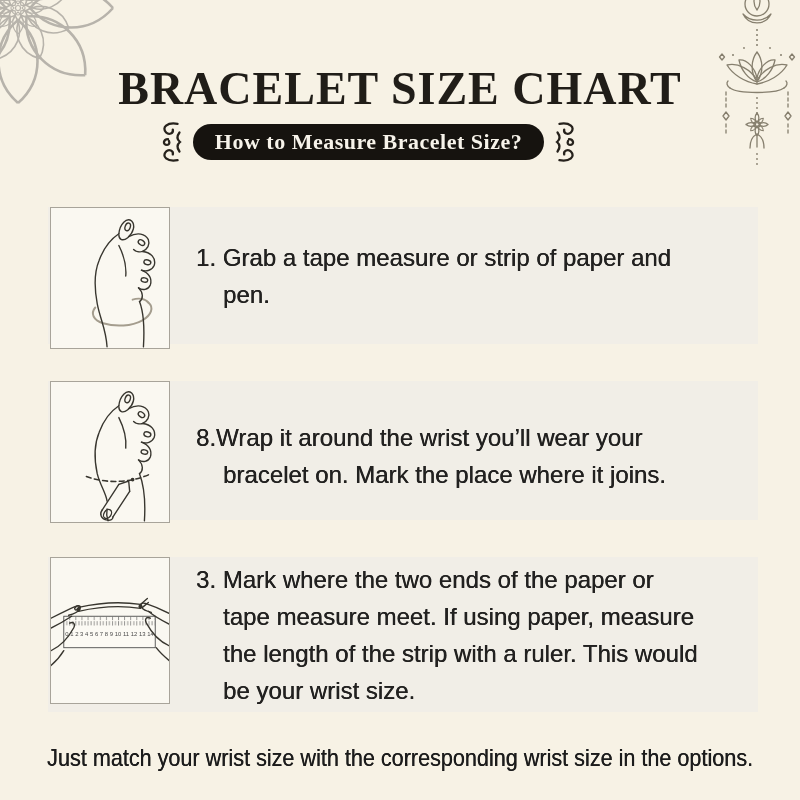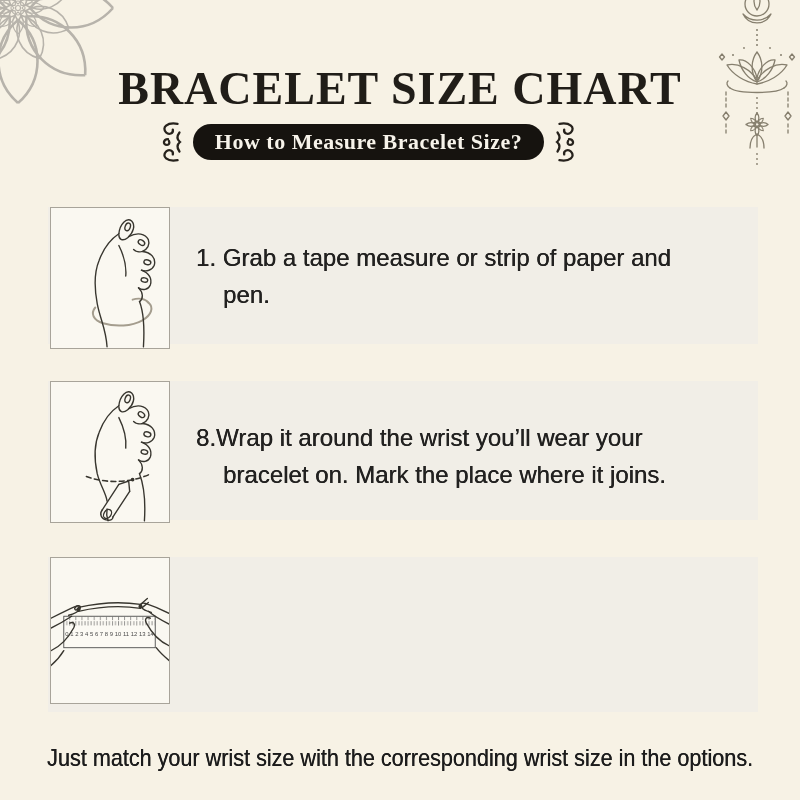--- a/index.html
+++ b/index.html
@@ -283,17 +283,21 @@
           <path d="M0,93 C9,89 17,81 23,70 C25,66 23,63 19,65"></path>
           <path d="M0,108 C6,103 10,98 13,93"></path>
           <path d="M120,55 C110,50 102,47 96,45 C92,44 90,46 92,49 C94,52 98,53 102,54"></path>
           <path d="M120,66 C112,62 105,58 99,53"></path>
           <path d="M120,88 C111,84 103,76 97,65 C95,61 97,58 101,60"></path>
           <path d="M120,103 C114,98 110,94 107,90"></path>
           <path d="M91,46 L98,40 M93,49 L99,44"></path>
         </g>
       </svg>
     </div>
+    <div class="step-text">3. Mark where the two ends of the paper or
+tape measure meet. If using paper, measure
+the length of the strip with a ruler. This would
+be your wrist size.</div>
   </div>
 
   <div class="footer">Just match your wrist size with the corresponding wrist size in the options.</div>
 
 </div>
 
 </body></html>

